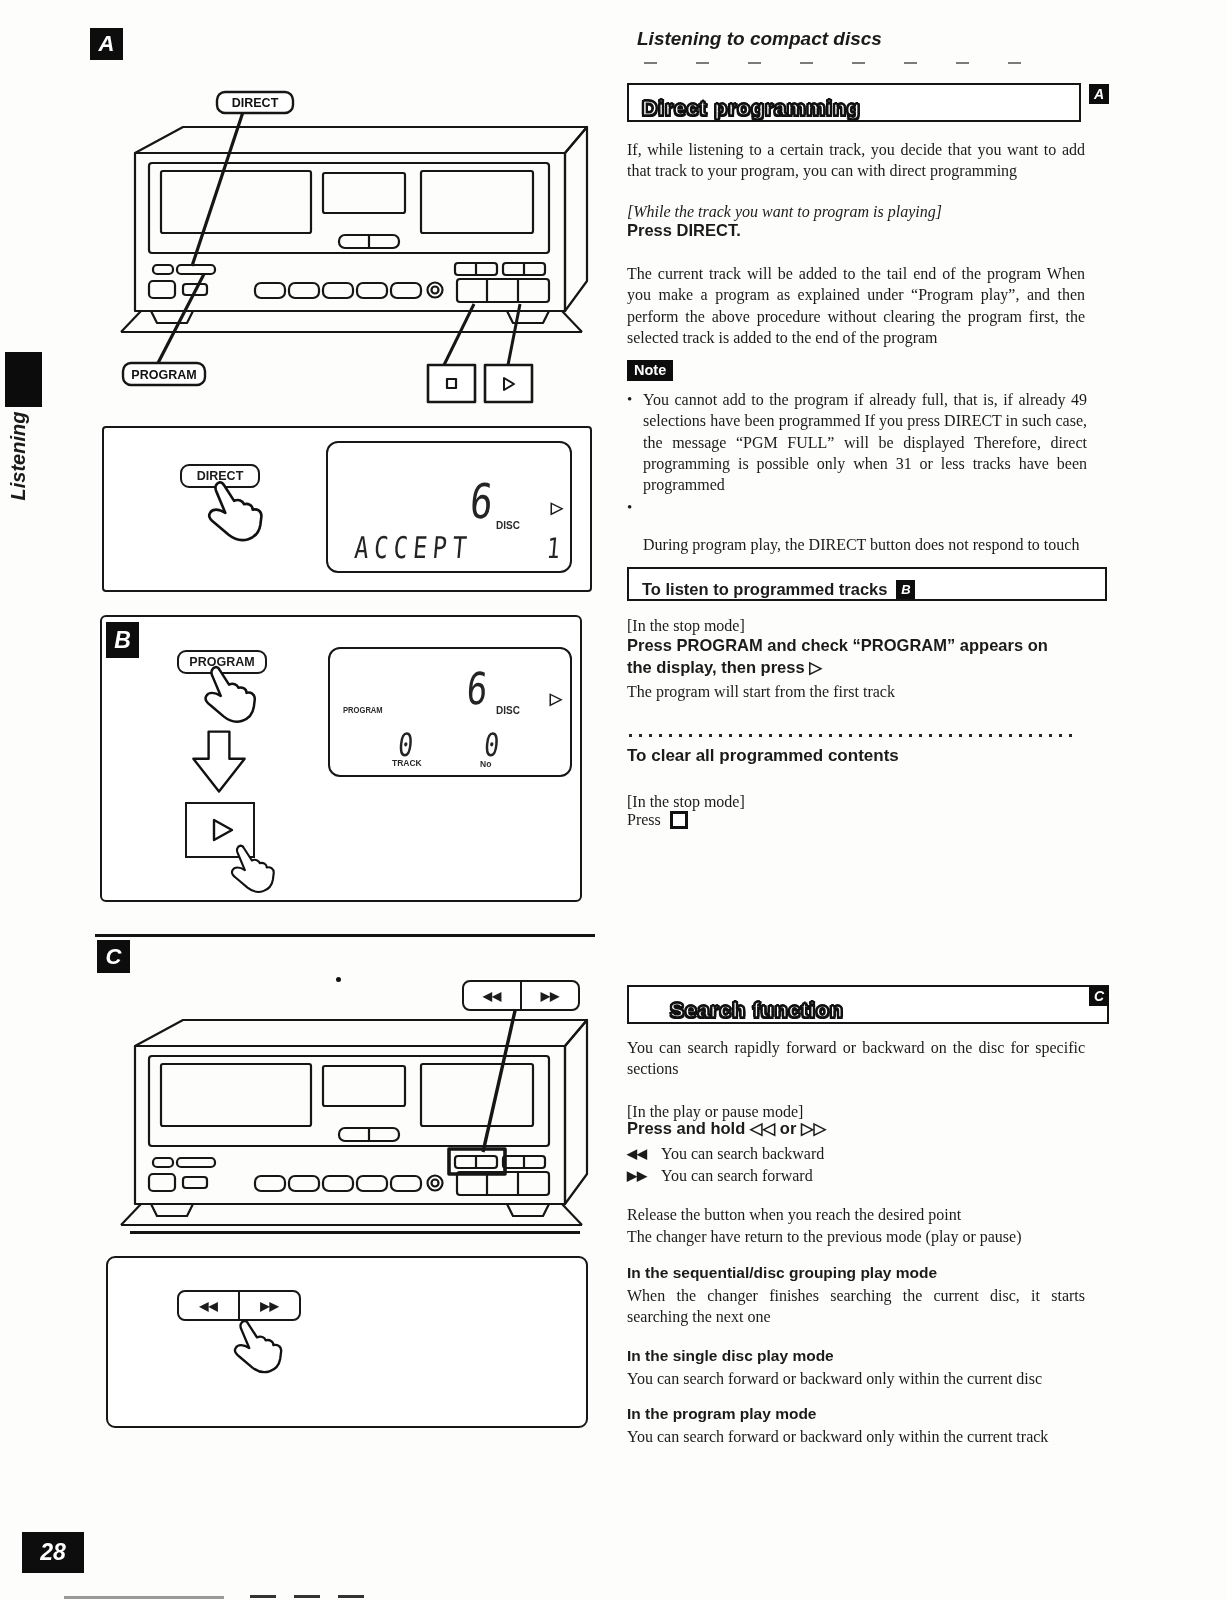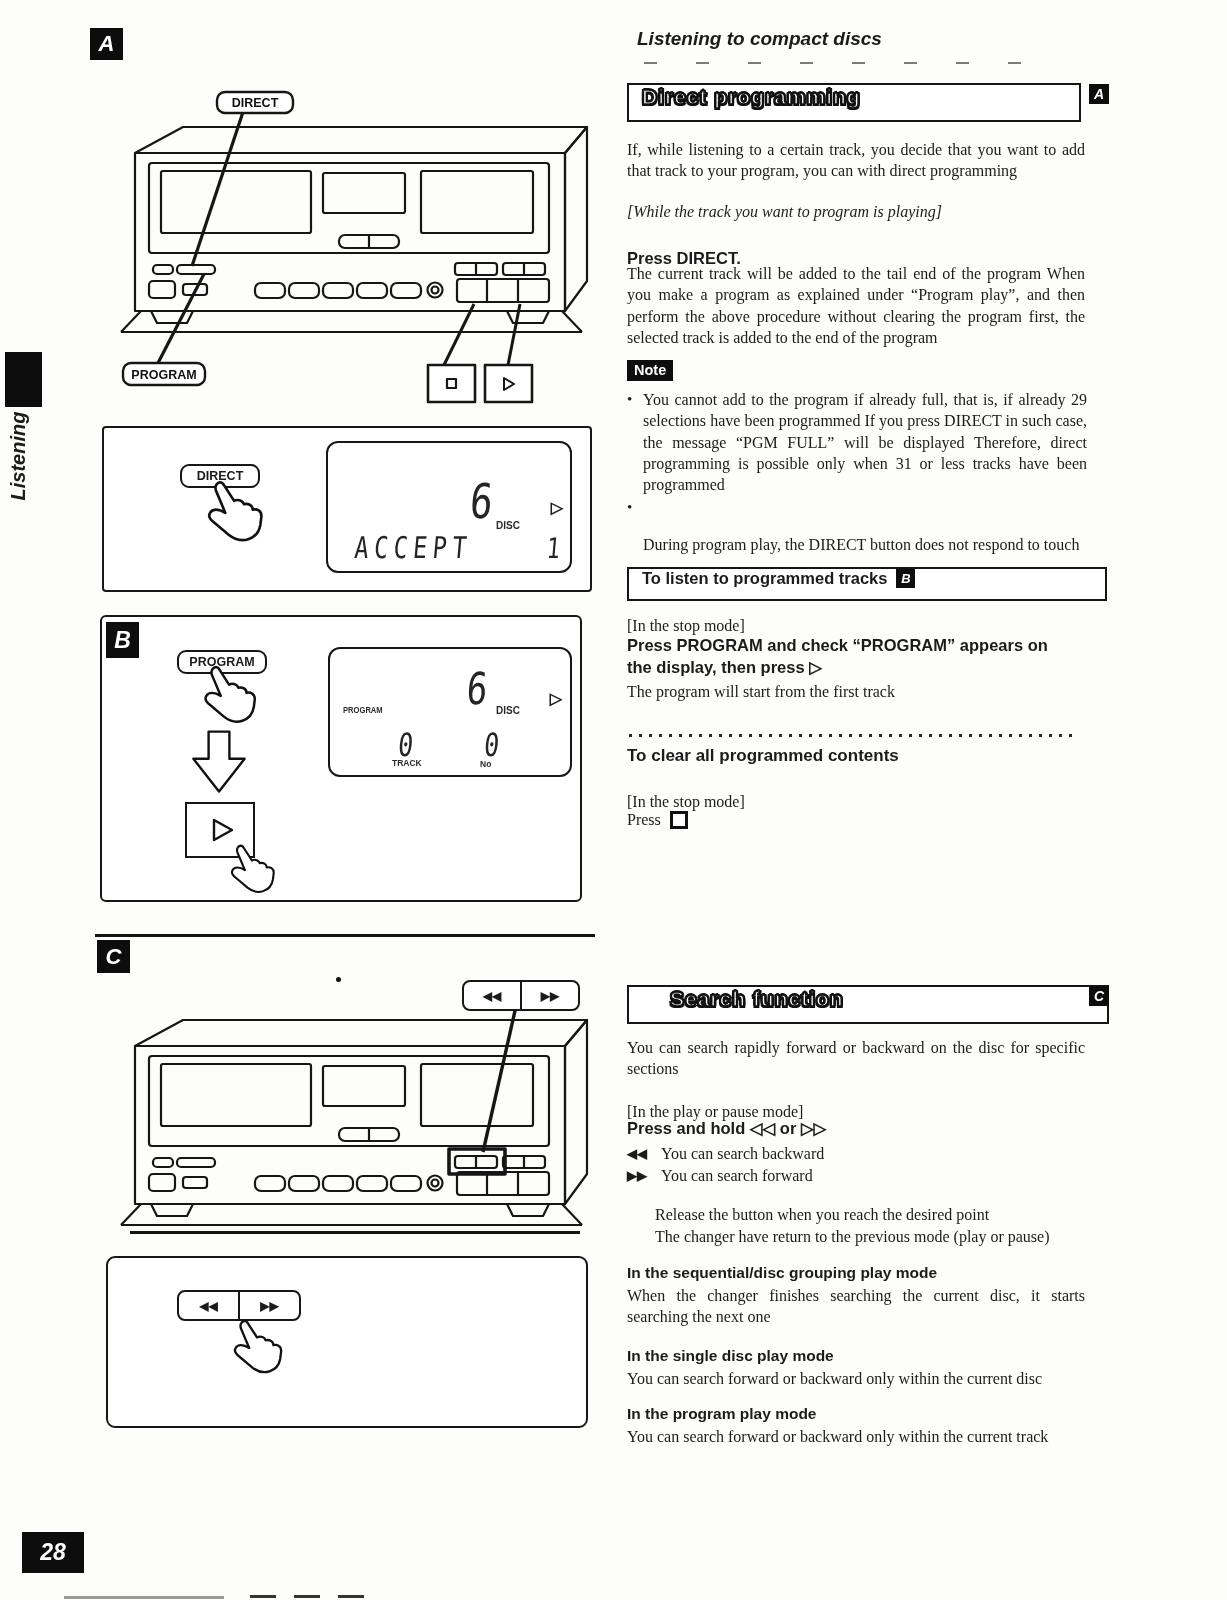--- a/index.html
+++ b/index.html
@@ -5,21 +5,21 @@
   html,body{margin:0;padding:0;background:#e8e8e4;}
   .page{position:relative;width:1227px;height:1600px;background:#fdfdfb;color:#1b1b1b;overflow:hidden;
         font-family:"Liberation Serif",serif;}
   .abs{position:absolute;}
   .serif{font-family:"Liberation Serif",serif;font-size:16px;line-height:1.33;}
   .just{text-align:justify;}
   .sansb{font-family:"Liberation Sans",sans-serif;font-weight:700;}
   .rtext{width:458px;}
   .badge{background:#0d0d0d;color:#fff;font-family:"Liberation Sans",sans-serif;font-style:italic;font-weight:700;
          display:flex;align-items:center;justify-content:center;}
-  .titlebar{border:2.5px solid #151515;background:#fff;display:flex;align-items:flex-start;}
+  .titlebar{border:2.5px solid #151515;background:#fff;display:flex;align-items:flex-end;}
   .bubble{font-family:"Liberation Sans",sans-serif;font-weight:700;font-size:21px;letter-spacing:1px;color:#fff;
           -webkit-text-stroke:1.6px #111;
           text-shadow:-1.5px -1.5px 0 #111,1.5px -1.5px 0 #111,-1.5px 1.5px 0 #111,1.5px 1.5px 0 #111,0 -1.6px 0 #111,0 1.6px 0 #111,-1.6px 0 0 #111,1.6px 0 0 #111;
           padding-left:13px;}
   .dashline{background:repeating-linear-gradient(90deg,#5a5a5a 0 13px,transparent 13px 52px);height:2px;opacity:.8;}
   .dotrule{background:repeating-linear-gradient(90deg,#2a2a2a 0 3px,transparent 3px 10px);height:3px;}
   .notebadge{display:inline-block;background:#0d0d0d;color:#fff;font-family:"Liberation Sans",sans-serif;
              font-weight:700;font-size:14.5px;padding:2px 7px 3px;}
   .bullet-row{display:flex;gap:6px;}
   .bullet-dot{flex:0 0 10px;font-size:15px;line-height:1.4;}
@@ -232,30 +232,30 @@
 
   <div class="abs titlebar" style="left:627px;top:83px;width:450px;height:35px;">
     <span class="bubble">Direct programming</span>
   </div>
   <div class="abs badge" style="left:1089px;top:84px;width:20px;height:20px;font-size:14px;">
     <span>A</span>
   </div>
 
   <div class="abs serif just rtext" style="left:627px;top:139px;">If, while listening to a certain track, you decide that you want to add that track to your program, you can with direct programming</div>
   <div class="abs serif" style="left:627px;top:201px;font-style:italic;">[While the track you want to program is playing]</div>
-  <div class="abs sansb" style="left:627px;top:221px;font-size:16.5px;margin-top:28px;">Press DIRECT.</div>
+  <div class="abs sansb" style="left:627px;top:221px;font-size:16.5px;">Press DIRECT.</div>
   <div class="abs serif just rtext" style="left:627px;top:263px;">The current track will be added to the tail end of the program When you make a program as explained under “Program play”, and then perform the above procedure without clearing the program first, the selected track is added to the end of the program</div>
 
   <div class="abs" style="left:627px;top:360px;">
     <span class="notebadge">Note</span>
   </div>
   <div class="abs" style="left:627px;top:389px;width:460px;">
     <div class="bullet-row">
       <span class="bullet-dot">•</span>
-      <span class="serif just" style="flex:1;">You cannot add to the program if already full, that is, if already 29 selections have been programmed If you press DIRECT in such case, the message “PGM FULL” will be displayed Therefore, direct programming is possible only when 31 or less tracks have been programmed</span>
+      <span class="serif just" style="flex:1;">You cannot add to the program if already full, that is, if already 49 selections have been programmed If you press DIRECT in such case, the message “PGM FULL” will be displayed Therefore, direct programming is possible only when 31 or less tracks have been programmed</span>
     </div>
     <div class="bullet-row" style="margin-top:2px;">
       <span class="bullet-dot">•</span>
       <span class="serif just" style="flex:1;margin-top:37px;">During program play, the DIRECT button does not respond to touch</span>
     </div>
   </div>
 
   <div class="abs titlebar" style="left:627px;top:567px;width:476px;height:30px;border-width:2px;">
     <span class="sansb" style="font-size:16.5px;padding-left:13px;">To listen to programmed tracks</span>
     <span class="badge" style="width:19px;height:19px;font-size:13px;margin-left:9px;">
@@ -285,21 +285,21 @@
   <div class="abs serif" style="left:627px;top:1101px;font-family:Liberation Serif, serif;">[In the play or pause mode]</div>
   <div class="abs sansb" style="left:627px;top:1119px;font-size:16.5px;">Press and hold ◁◁ or ▷▷</div>
   <div class="abs serif" style="left:627px;top:1143px;display:flex;gap:14px;align-items:center;">
     <span class="sansb" style="font-size:13px;">◀◀</span>
     <span>You can search backward</span>
   </div>
   <div class="abs serif" style="left:627px;top:1165px;display:flex;gap:14px;align-items:center;">
     <span class="sansb" style="font-size:13px;">▶▶</span>
     <span>You can search forward</span>
   </div>
-  <div class="abs serif" style="left:627px;top:1204px;line-height:1.4;margin-left:28px;">
+  <div class="abs serif" style="left:627px;top:1204px;line-height:1.4;">
     <div>Release the button when you reach the desired point</div>
     <div>The changer have return to the previous mode (play or pause)</div>
   </div>
 
   <div class="abs mode-title" style="left:627px;top:1264px;">In the sequential/disc grouping play mode</div>
   <div class="abs serif just rtext" style="left:627px;top:1285px;">When the changer finishes searching the current disc, it starts searching the next one</div>
   <div class="abs mode-title" style="left:627px;top:1347px;text-align:right;">In the single disc play mode</div>
   <div class="abs serif rtext" style="left:627px;top:1368px;">You can search forward or backward only within the current disc</div>
   <div class="abs mode-title" style="left:627px;top:1405px;">In the program play mode</div>
   <div class="abs serif rtext" style="left:627px;top:1426px;">You can search forward or backward only within the current track</div>

